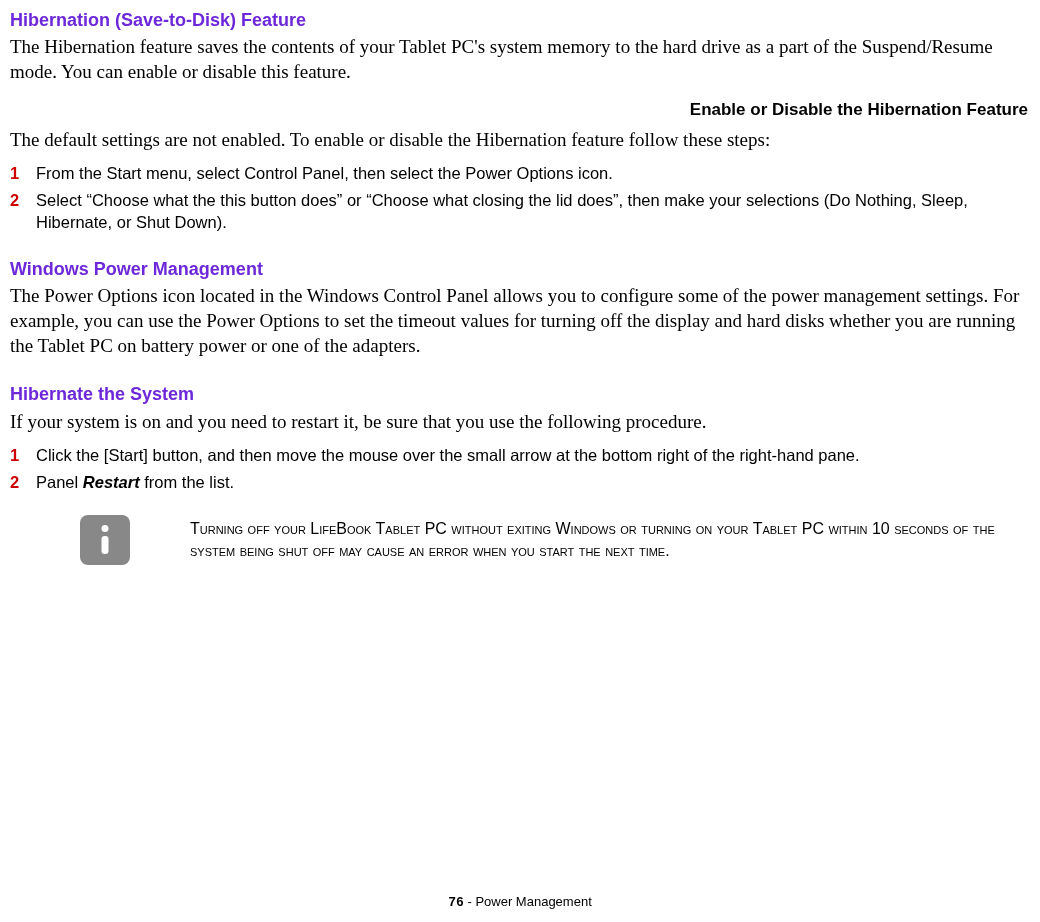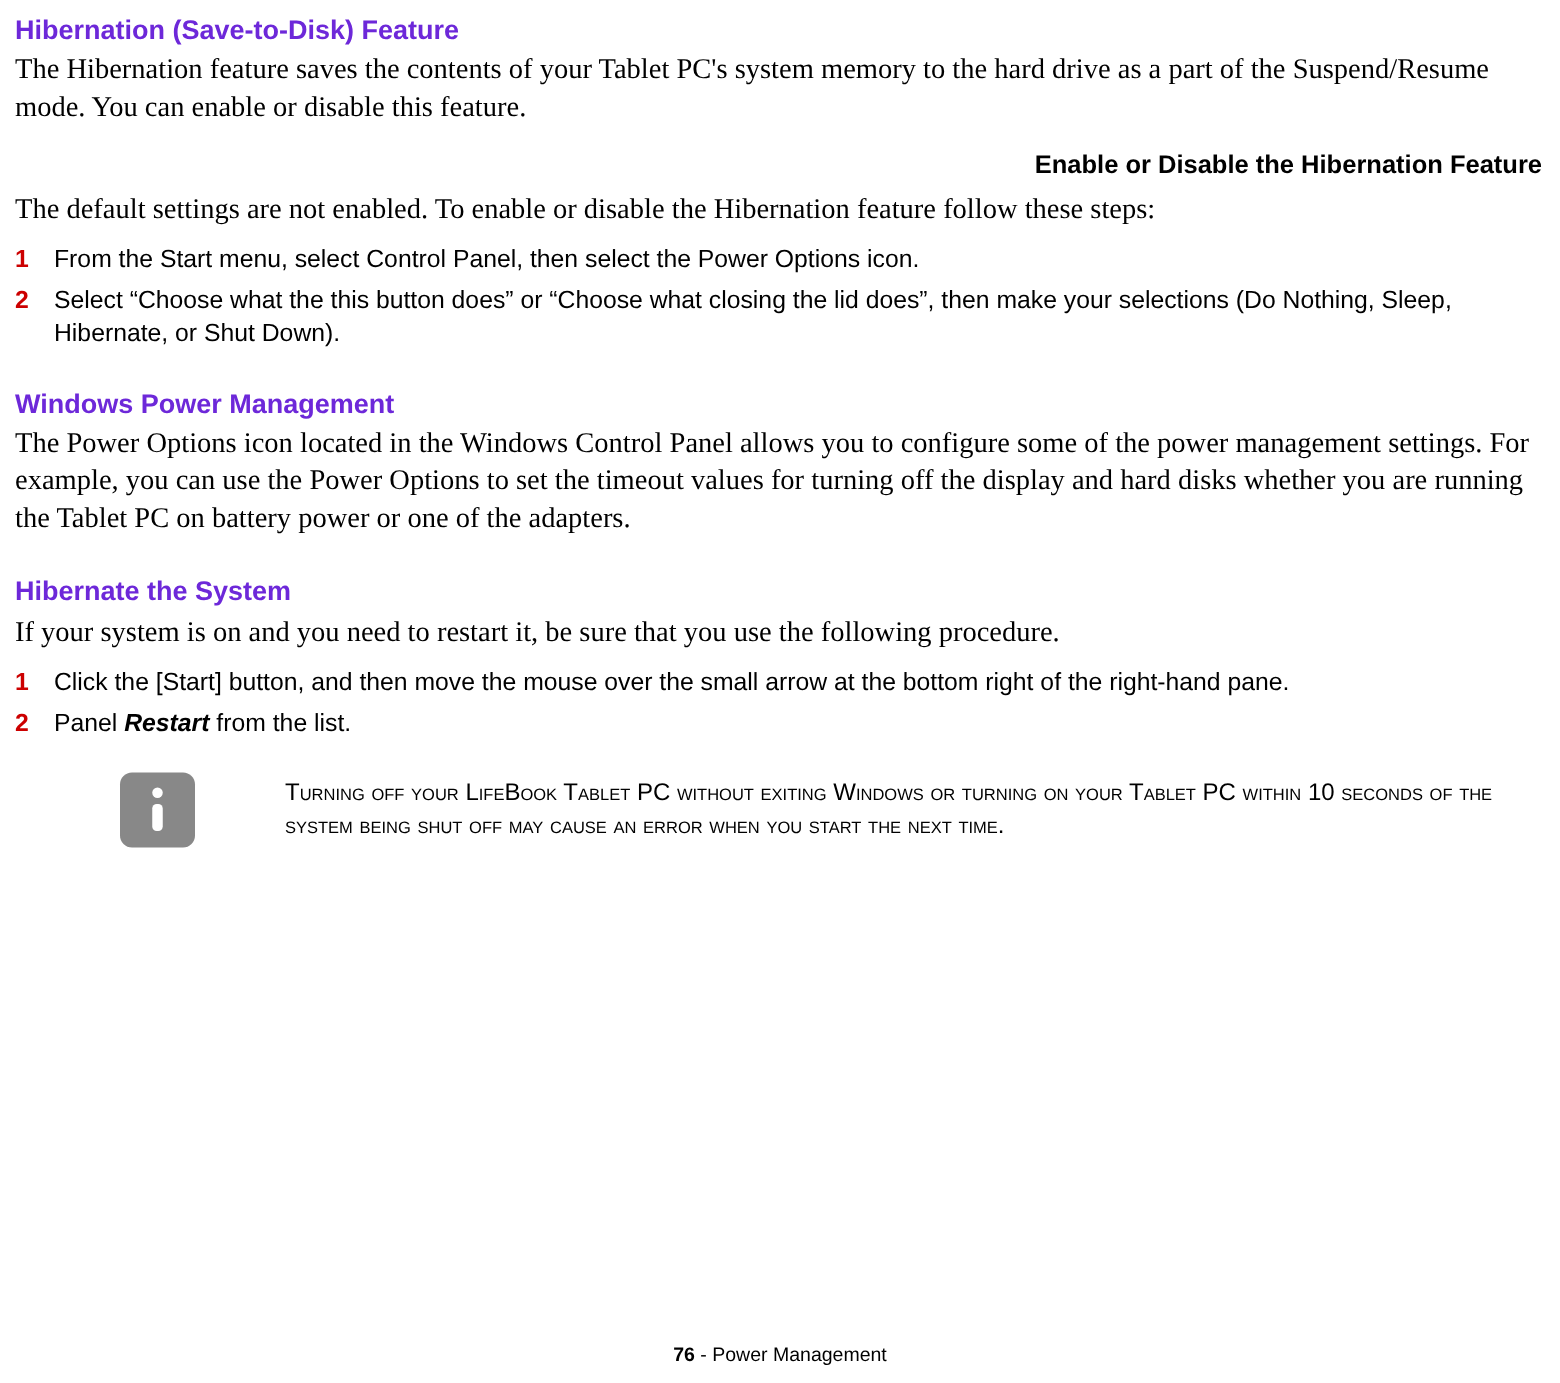--- a/index.html
+++ b/index.html
@@ -113,20 +113,21 @@
       position: absolute;
       bottom: 10px;
       left: 0;
       width: 100%;
       text-align: center;
       font-family: Arial, Helvetica, sans-serif;
       font-size: 13px;
     }
     .footer-num {
       font-weight: bold;
+      font-family: Liberation Mono, monospace;
     }
   </style>
 </head>
 <body>
 
 <div class="heading-red">Hibernation (Save-to-Disk) Feature</div>
 <p class="body-text">The Hibernation feature saves the contents of your Tablet PC's system memory to the hard drive as a part of the Suspend/Resume mode. You can enable or disable this feature.</p>
 
 <div class="heading-black">Enable or Disable the Hibernation Feature</div>
 <p class="body-text">The default settings are not enabled. To enable or disable the Hibernation feature follow these steps:</p>

